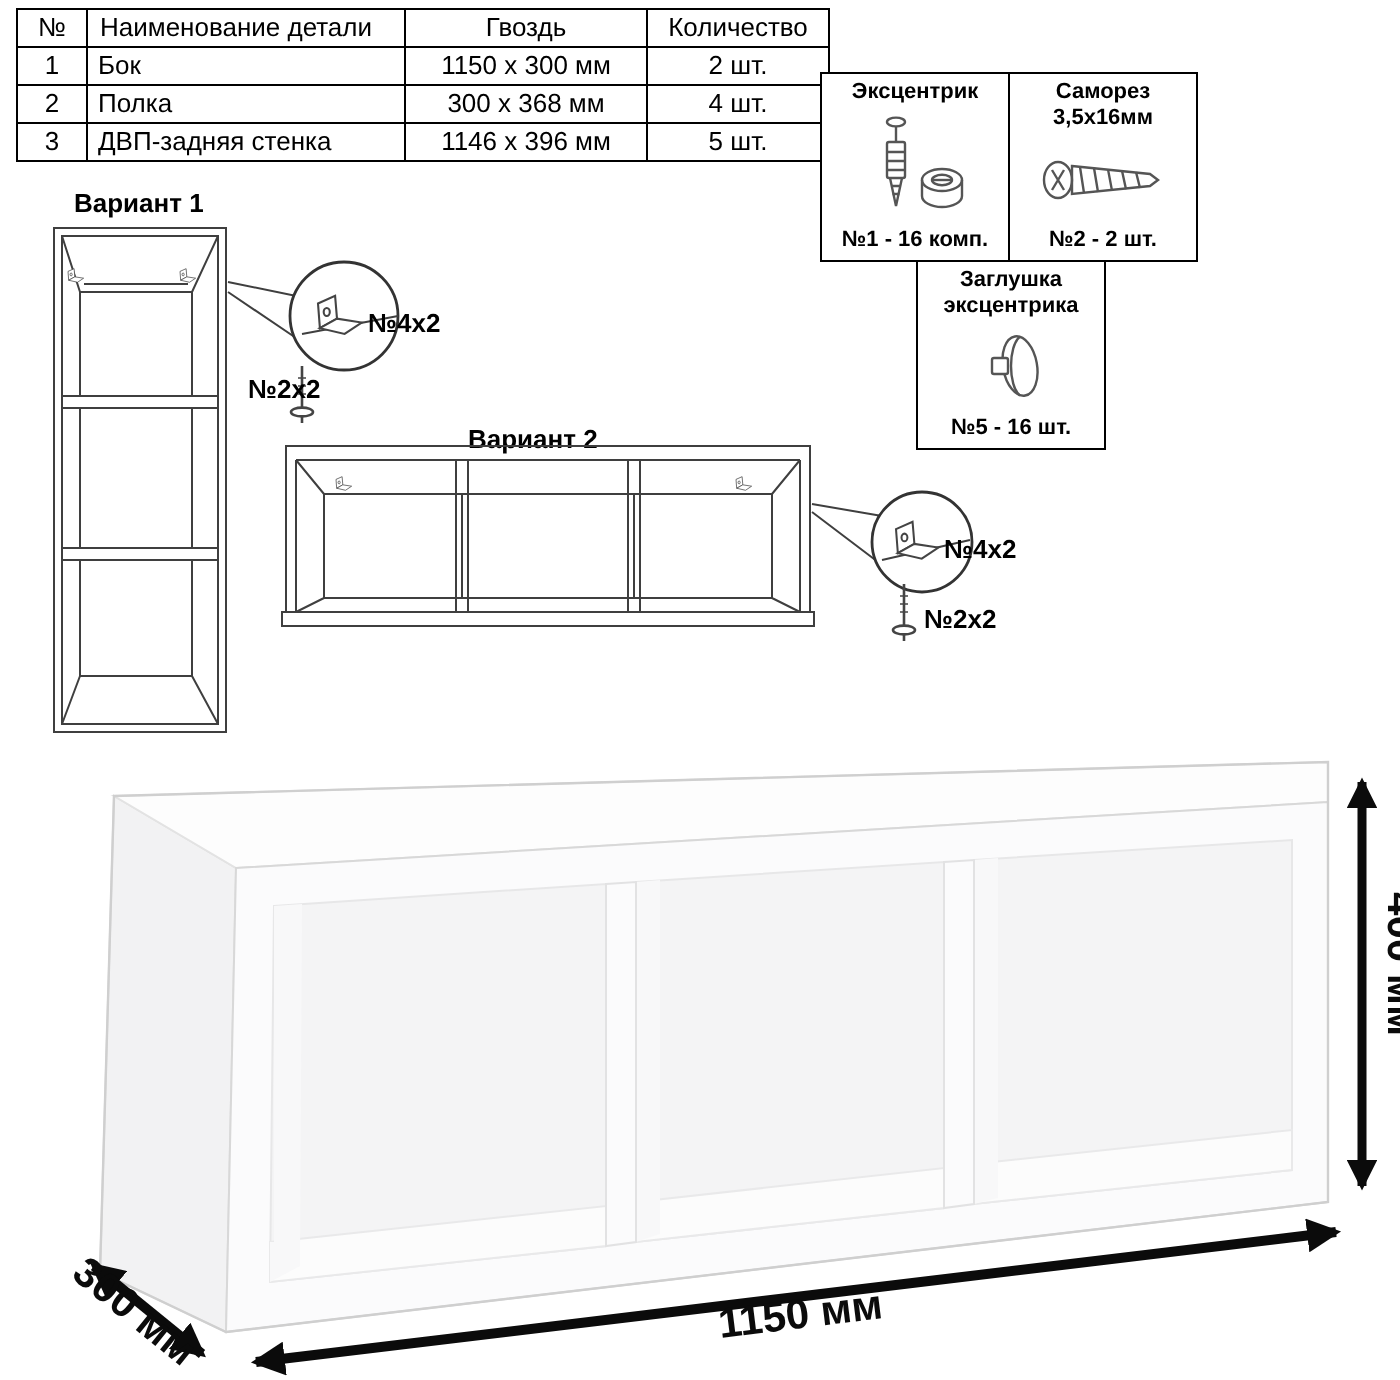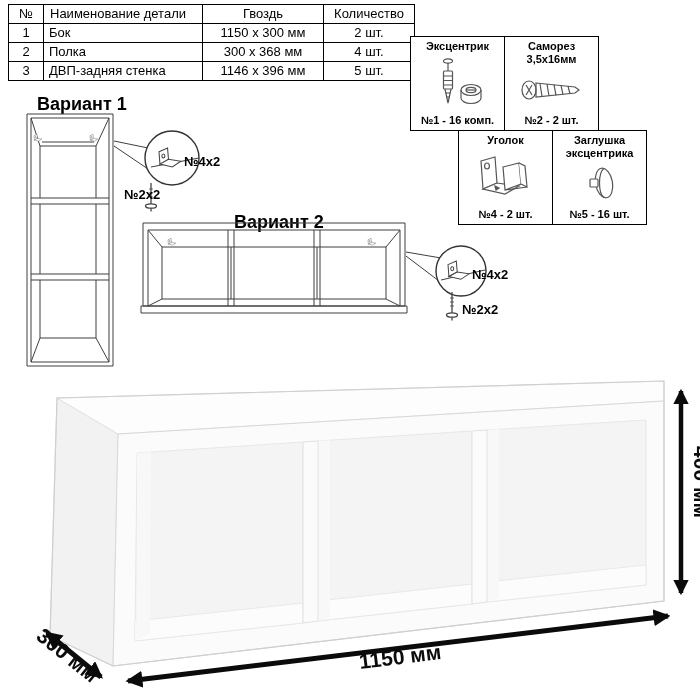--- a/index.html
+++ b/index.html
@@ -15,21 +15,21 @@
   #parts .c-qty{width:78px;}
   
   .hw-row{position:absolute;display:flex;}
   .hw-cell{width:93px;height:93px;border:1px solid #000;background:#fff;margin-left:-1px;
            display:flex;flex-direction:column;align-items:center;box-sizing:content-box;}
   .hw-cell:first-child{margin-left:0;}
   .hw-title{font-size:11px;font-weight:bold;text-align:center;margin-top:3px;line-height:1.15;}
   .hw-icon{flex:1;display:flex;align-items:center;justify-content:center;}
   .hw-qty{font-size:11px;font-weight:bold;margin-bottom:4px;text-align:right;}
   
-  .vtitle{position:absolute;font-size:18px;font-weight:bold;white-space:nowrap;}
+  .vtitle{position:absolute;font-size:13px;font-weight:bold;white-space:nowrap;}
   
   #art{position:absolute;left:0;top:0;}
   .ln{stroke:#3f3f3f;stroke-width:1;fill:none;}
   .callout-circle{fill:#fff;stroke:#333;stroke-width:1.4;}
   .callout-label{font-size:13px;font-weight:bold;fill:#000;}
   .dim-label{font-size:21px;font-weight:bold;fill:#0b0b0b;}
   .dim-line{stroke:#0b0b0b;fill:none;}
 </style>
 </head>
 <body>
@@ -99,37 +99,20 @@
           </g>
         </svg>
       </div>
       <div class="hw-title" style="order:1;width:70px;">Саморез 3,5х16мм</div>
       <div class="hw-qty" style="order:3;">№2 - 2 шт.</div>
     </div>
   </div>
 
   <div class="hw-row" style="left:458px;top:130px;">
     <div class="hw-cell">
-      <div class="hw-title">Уголок</div>
-      <div class="hw-icon">
-        <svg width="62" height="48" viewBox="0 0 62 48">
-          <g stroke="#555" fill="#fff" stroke-width="1.2">
-            <path d="M6,8 L20,4 L22,30 L8,36 Z"></path>
-            <ellipse cx="12" cy="13" rx="2.4" ry="3"></ellipse>
-            <path d="M8,36 L22,30 L44,33 L30,41 Z"></path>
-            <path d="M28,14 L44,10 L46,31 L30,37 Z"></path>
-            <path d="M44,10 L50,13 L52,34 L46,31"></path>
-            <path d="M30,37 L52,34"></path>
-            <path d="M20,33 l4,2 -3,2 z" fill="#555"></path>
-          </g>
-        </svg>
-      </div>
-      <div class="hw-qty">№4 - 2 шт.</div>
-    </div>
-    <div class="hw-cell">
       <div class="hw-title" style="width:80px;">Заглушка эксцентрика</div>
       <div class="hw-icon">
         <svg width="40" height="46" viewBox="0 0 40 46">
           <g stroke="#555" fill="#fff" stroke-width="1.2">
             <ellipse cx="24" cy="22" rx="8.5" ry="15" transform="rotate(-10 24 22)"></ellipse>
             <path d="M24,7.3 C18,12 18,32 24,36.8" fill="none"></path>
             <rect x="10" y="18" width="8" height="8" rx="1"></rect>
           </g>
         </svg>
       </div>

